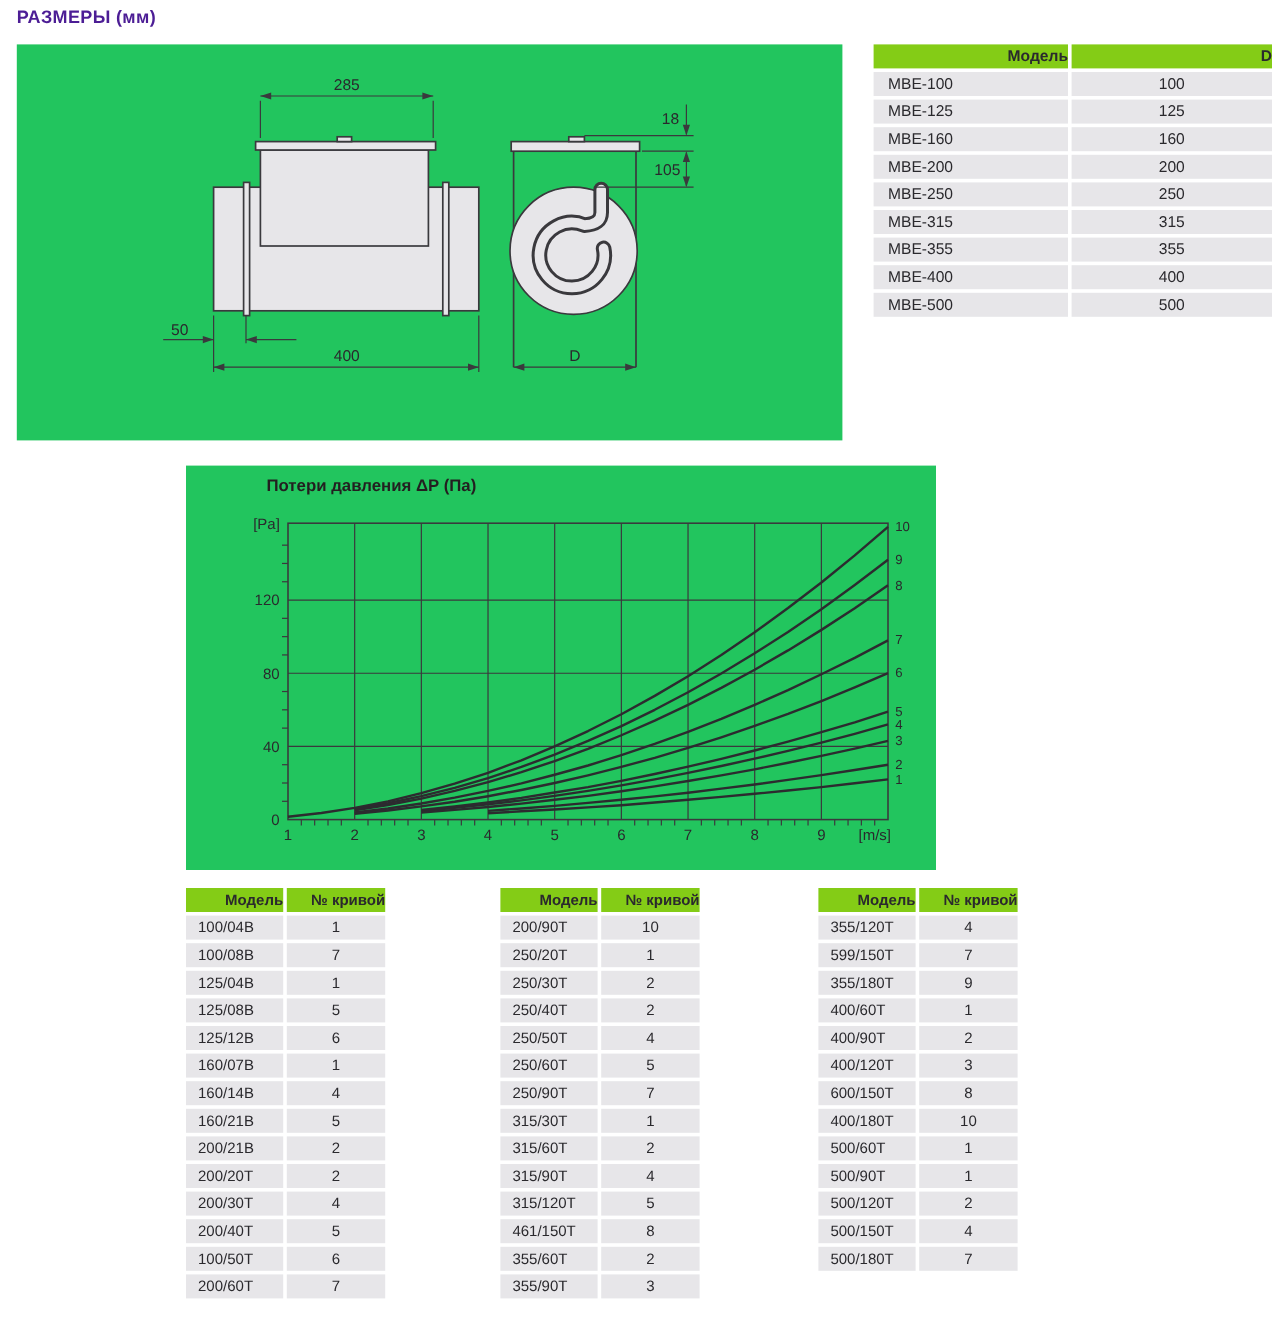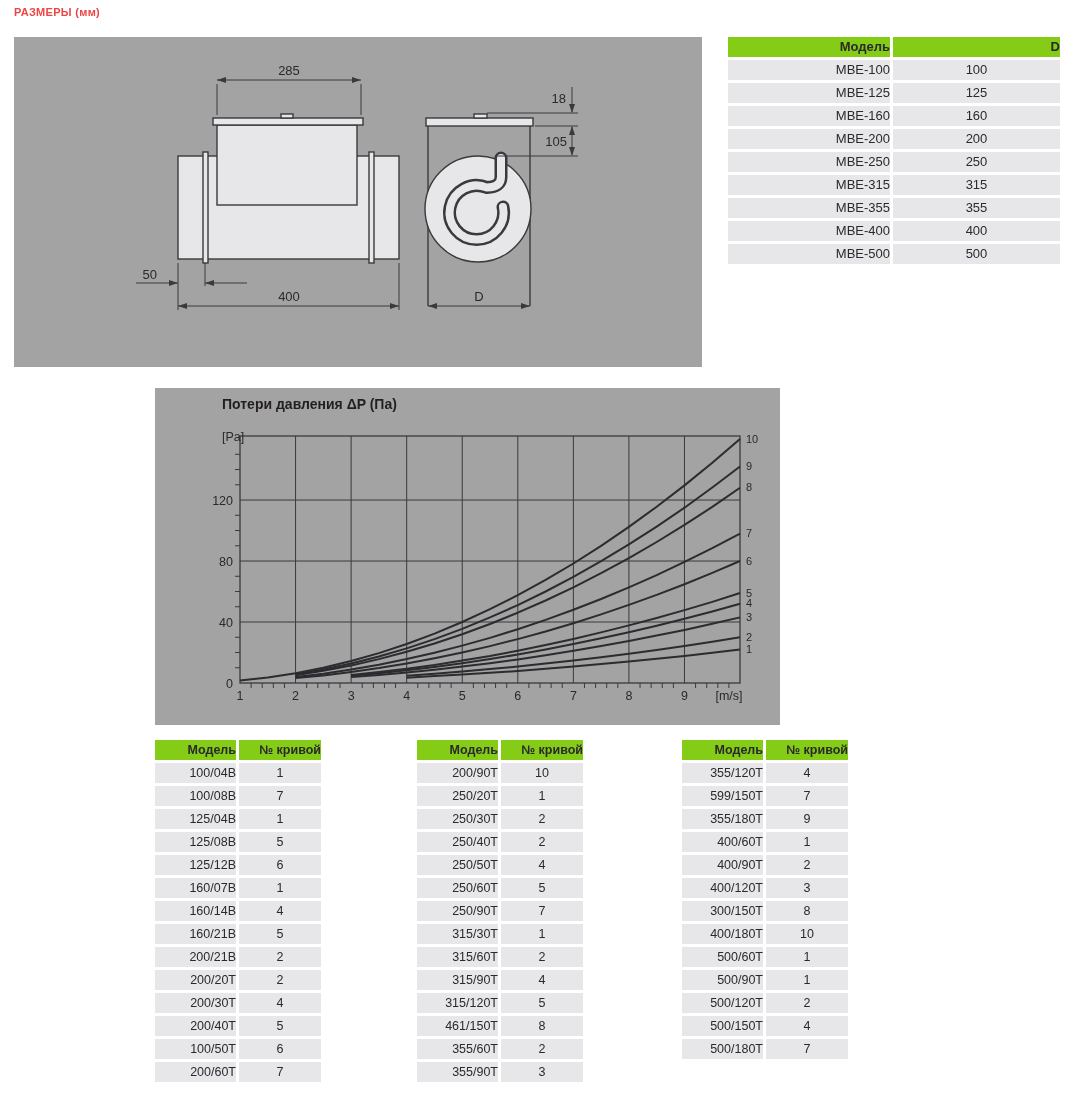--- a/index.html
+++ b/index.html
@@ -1,39 +1,39 @@
 <!DOCTYPE html>
 <html><head>
 <meta charset="utf-8">
 <style>
   html,body{margin:0;padding:0;background:#fff;}
   body{width:1071px;height:1099px;position:relative;font-family:"Liberation Sans",sans-serif;color:#2a292d;}
-  .panel{position:absolute;background:#a3a3a3;text-align:center;}
-  #page-title{position:absolute;left:14px;top:6px;font-size:11px;font-weight:bold;color:#ef4444;letter-spacing:.3px;}
+  .panel{position:absolute;background:#22c55e;text-align:center;}
+  #page-title{position:absolute;left:14px;top:6px;font-size:15px;font-weight:bold;color:#4c1d95;letter-spacing:.3px;}
   #dims-panel{left:14px;top:37px;width:688px;height:330px;}
   #chart-panel{left:155px;top:388px;width:625px;height:337px;}
   #chart-title{position:absolute;left:67px;top:8px;font-size:14px;font-weight:bold;color:#231f20;}
-  #pa-label{position:absolute;left:67px;top:42px;font-size:12.5px;}
+  #pa-label{position:absolute;left:56px;top:42px;font-size:12.5px;}
   svg text{fill:#2a292d;}
   .dimtxt{font-size:13px;fill:#2a292d;}
   .ln{stroke:#3a393d;stroke-width:1.4;fill:none;}
   .fill{fill:#e7e6e9;}
   .dim{stroke:#3a393d;stroke-width:1;fill:none;}
   .arr{fill:#3a393d;stroke:none;}
   .grid,.tick{stroke:#3a393d;stroke-width:1;}
   .frame{fill:none;stroke:#3a393d;stroke-width:1.3;}
   .curve{fill:none;stroke:#2c2b2f;stroke-width:2;stroke-linejoin:round;}
   .xlab,.ylab{font-size:12.5px;}
   .clab{font-size:11px;}
   
   .dtable{position:absolute;display:grid;gap:3px;}
   .dtable .trow{display:contents;}
   .cell{height:20px;line-height:20px;background:#e7e6e9;font-size:12.5px;overflow:hidden;white-space:nowrap;}
   .hcell{background:#84cc16;font-weight:bold;text-align:right;}
-  .c-model{text-align:right;padding-left:10px;}
+  .c-model{text-align:left;padding-left:10px;}
   .c-val{text-align:center;}
   #d-table{left:728px;top:37px;grid-template-columns:162px 167px;}
   #d-table .cell{font-size:13px;}
   #d-table .c-model{padding-left:12px;}
   #curve-table-1{left:155px;top:740px;grid-template-columns:81px 82px;}
   #curve-table-2{left:417px;top:740px;grid-template-columns:81px 82px;}
   #curve-table-3{left:682px;top:740px;grid-template-columns:81px 82px;}
 </style>
 </head>
 <body>
@@ -263,20 +263,20 @@
     <div class="trow"><div class="cell c-model">355/90Т</div><div class="cell c-val">3</div></div>
   </div>
 <div class="dtable" id="curve-table-3">
     <div class="trow"><div class="cell hcell">Модель</div><div class="cell hcell">№ кривой</div></div>
     <div class="trow"><div class="cell c-model">355/120Т</div><div class="cell c-val">4</div></div>
     <div class="trow"><div class="cell c-model">599/150Т</div><div class="cell c-val">7</div></div>
     <div class="trow"><div class="cell c-model">355/180Т</div><div class="cell c-val">9</div></div>
     <div class="trow"><div class="cell c-model">400/60Т</div><div class="cell c-val">1</div></div>
     <div class="trow"><div class="cell c-model">400/90Т</div><div class="cell c-val">2</div></div>
     <div class="trow"><div class="cell c-model">400/120Т</div><div class="cell c-val">3</div></div>
-    <div class="trow"><div class="cell c-model">300/150Т</div><div class="cell c-val">8</div></div>
+    <div class="trow"><div class="cell c-model">600/150Т</div><div class="cell c-val">8</div></div>
     <div class="trow"><div class="cell c-model">400/180Т</div><div class="cell c-val">10</div></div>
     <div class="trow"><div class="cell c-model">500/60Т</div><div class="cell c-val">1</div></div>
     <div class="trow"><div class="cell c-model">500/90Т</div><div class="cell c-val">1</div></div>
     <div class="trow"><div class="cell c-model">500/120Т</div><div class="cell c-val">2</div></div>
     <div class="trow"><div class="cell c-model">500/150Т</div><div class="cell c-val">4</div></div>
     <div class="trow"><div class="cell c-model">500/180Т</div><div class="cell c-val">7</div></div>
   </div>
 
 </body></html>

